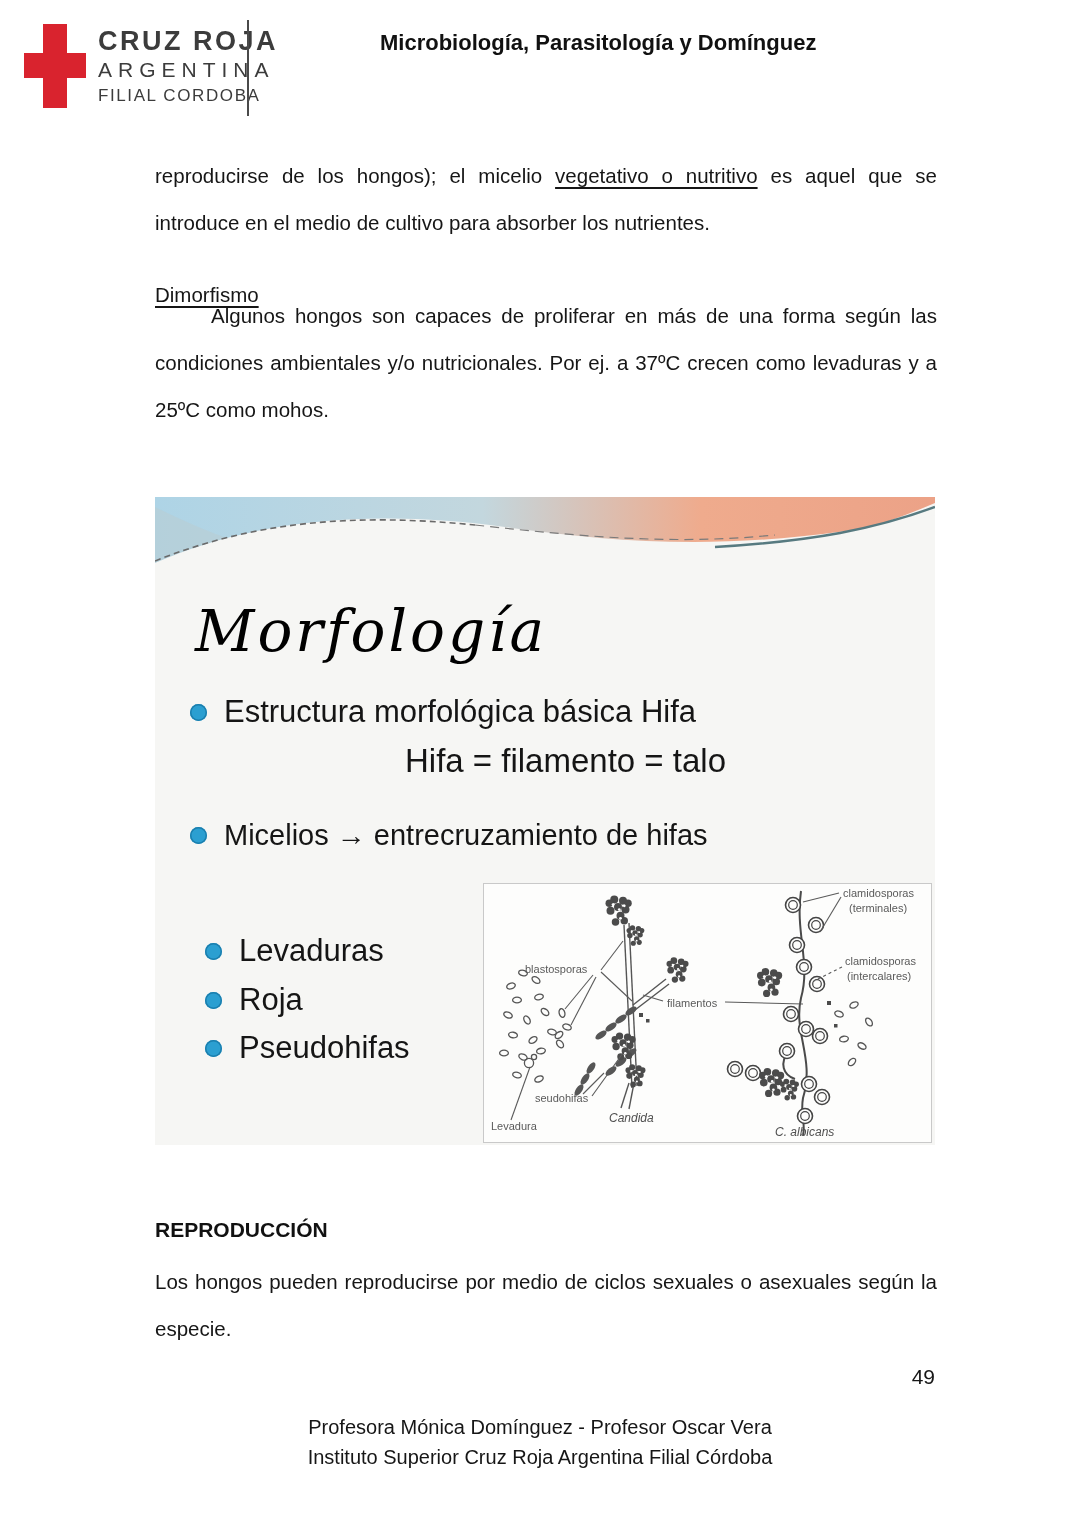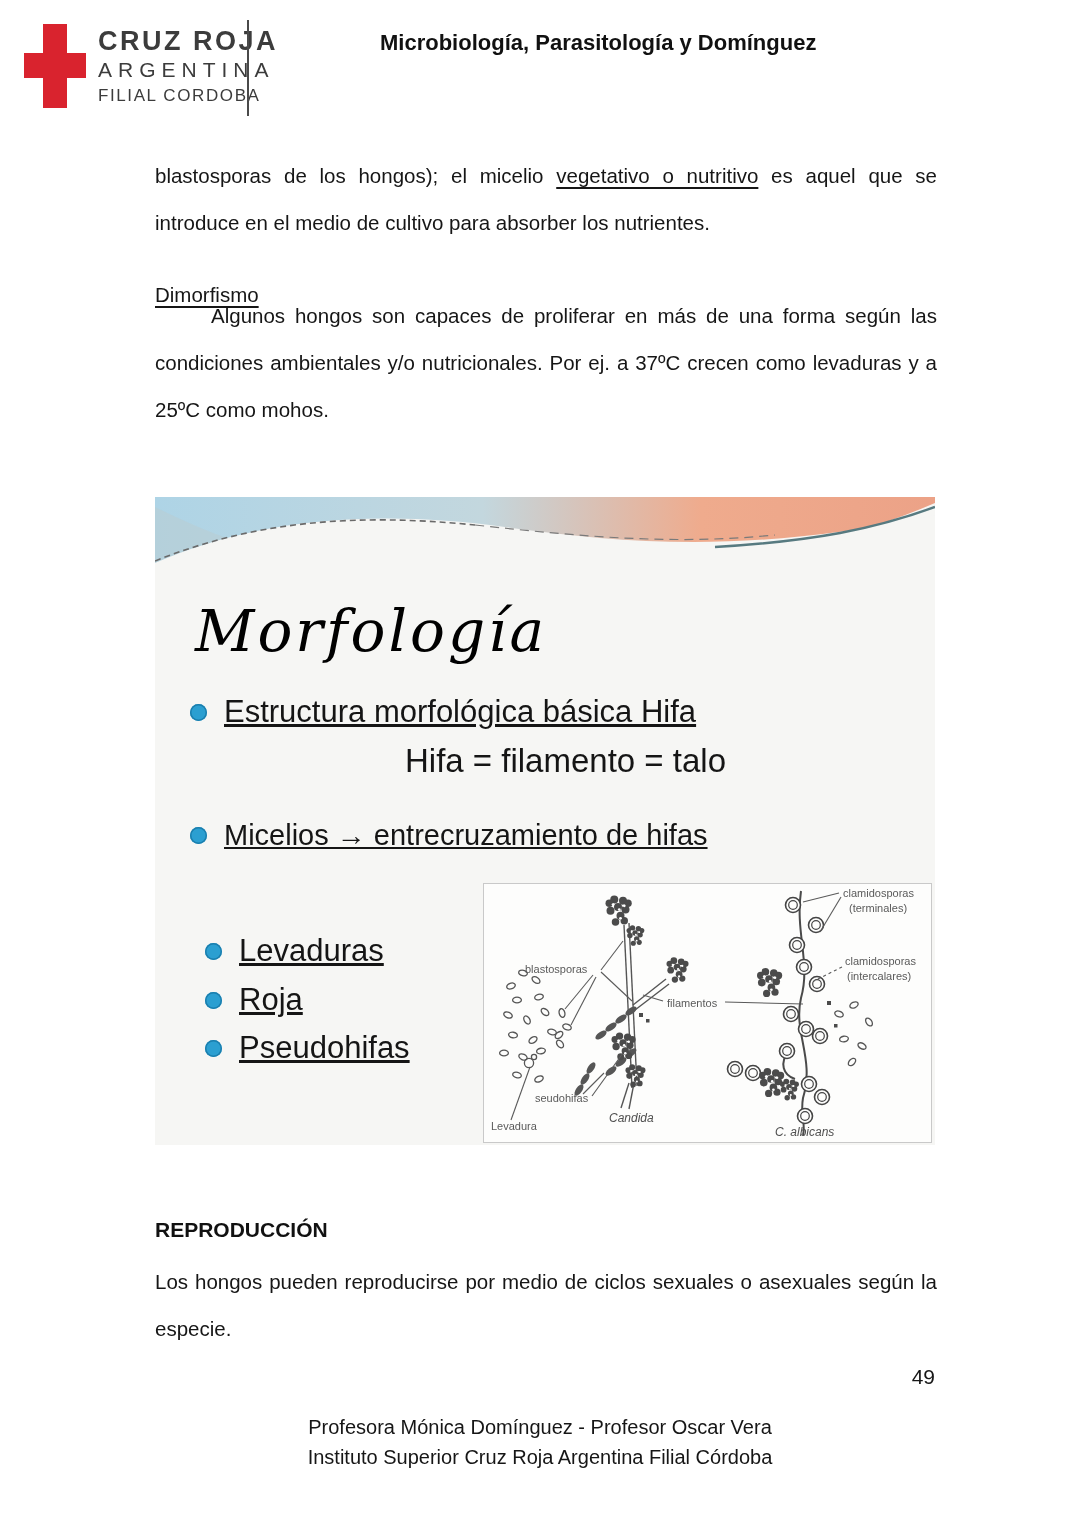--- a/index.html
+++ b/index.html
@@ -28,21 +28,21 @@
           text-decoration:underline; text-underline-offset:4px; color:#161616;margin-top:40px; }
   .p2 { top:292px; text-indent:56px; }
   .h-repro { position:absolute; left:155px; top:1218px; font-size:21px; font-weight:700; color:#111; }
   .p3 { top:1258px; }
 
   
   .slide { position:absolute; left:155px; top:497px; width:780px; height:648px; background:#f6f6f4; }
   .slide-wave { position:absolute; left:0; top:0; width:780px; height:96px; }
   .slide-title { position:absolute; left:40px; top:100px; font-family:"DejaVu Serif", serif;
                  font-style:italic; font-size:58px; letter-spacing:3px; color:#000000; }
-  .bullet-row { position:absolute; display:flex; align-items:center; color:#151515;text-decoration:underline; }
+  .bullet-row { position:absolute; display:flex; align-items:center; color:#151515; }
   .bullet-dot { width:17px; height:17px; border-radius:50%; background:#2b9fd1;
                 box-shadow:inset 0 0 0 1.5px #1b7fae; margin-right:17px; flex:0 0 auto; }
   .b1 { left:35px; top:197px; font-size:31px; }
   .b2 { left:35px; top:322px; font-size:29px; }
   .b3 { left:50px; top:436px; font-size:31px; }
   .b4 { left:50px; top:485px; font-size:31px; }
   .b5 { left:50px; top:533px; font-size:31px; }
   .slide-eq { position:absolute; left:250px; top:245px; font-size:33px; color:#151515; }
 
   
@@ -69,21 +69,21 @@
     </svg>
   </div>
   <div class="logo-text">
     <div class="logo-line1">CRUZ ROJA</div>
     <div class="logo-line2">ARGENTINA</div>
     <div class="logo-line3">FILIAL CORDOBA</div>
   </div>
   <div class="hdr-divider"></div>
   <div class="course-title">Microbiología, Parasitología y Domínguez</div>
 
-  <p class="para p1"><span>blastosporas de los hongos); el micelio </span><u>vegetativo o nutritivo</u><span> es aquel que se introduce en el medio de cultivo para absorber los nutrientes.</span></p>
+  <p class="para p1"><span>reproducirse de los hongos); el micelio </span><u>vegetativo o nutritivo</u><span> es aquel que se introduce en el medio de cultivo para absorber los nutrientes.</span></p>
 
   <div class="heading-underline">Dimorfismo</div>
 
   <p class="para p2">Algunos hongos son capaces de proliferar en más de una forma según las condiciones ambientales y/o nutricionales. Por ej. a 37ºC crecen como levaduras y a 25ºC como mohos.</p>
 
   <div class="slide">
 
     <div class="slide-wave">
       <svg width="780" height="96" viewBox="0 0 780 96">
         <defs>

